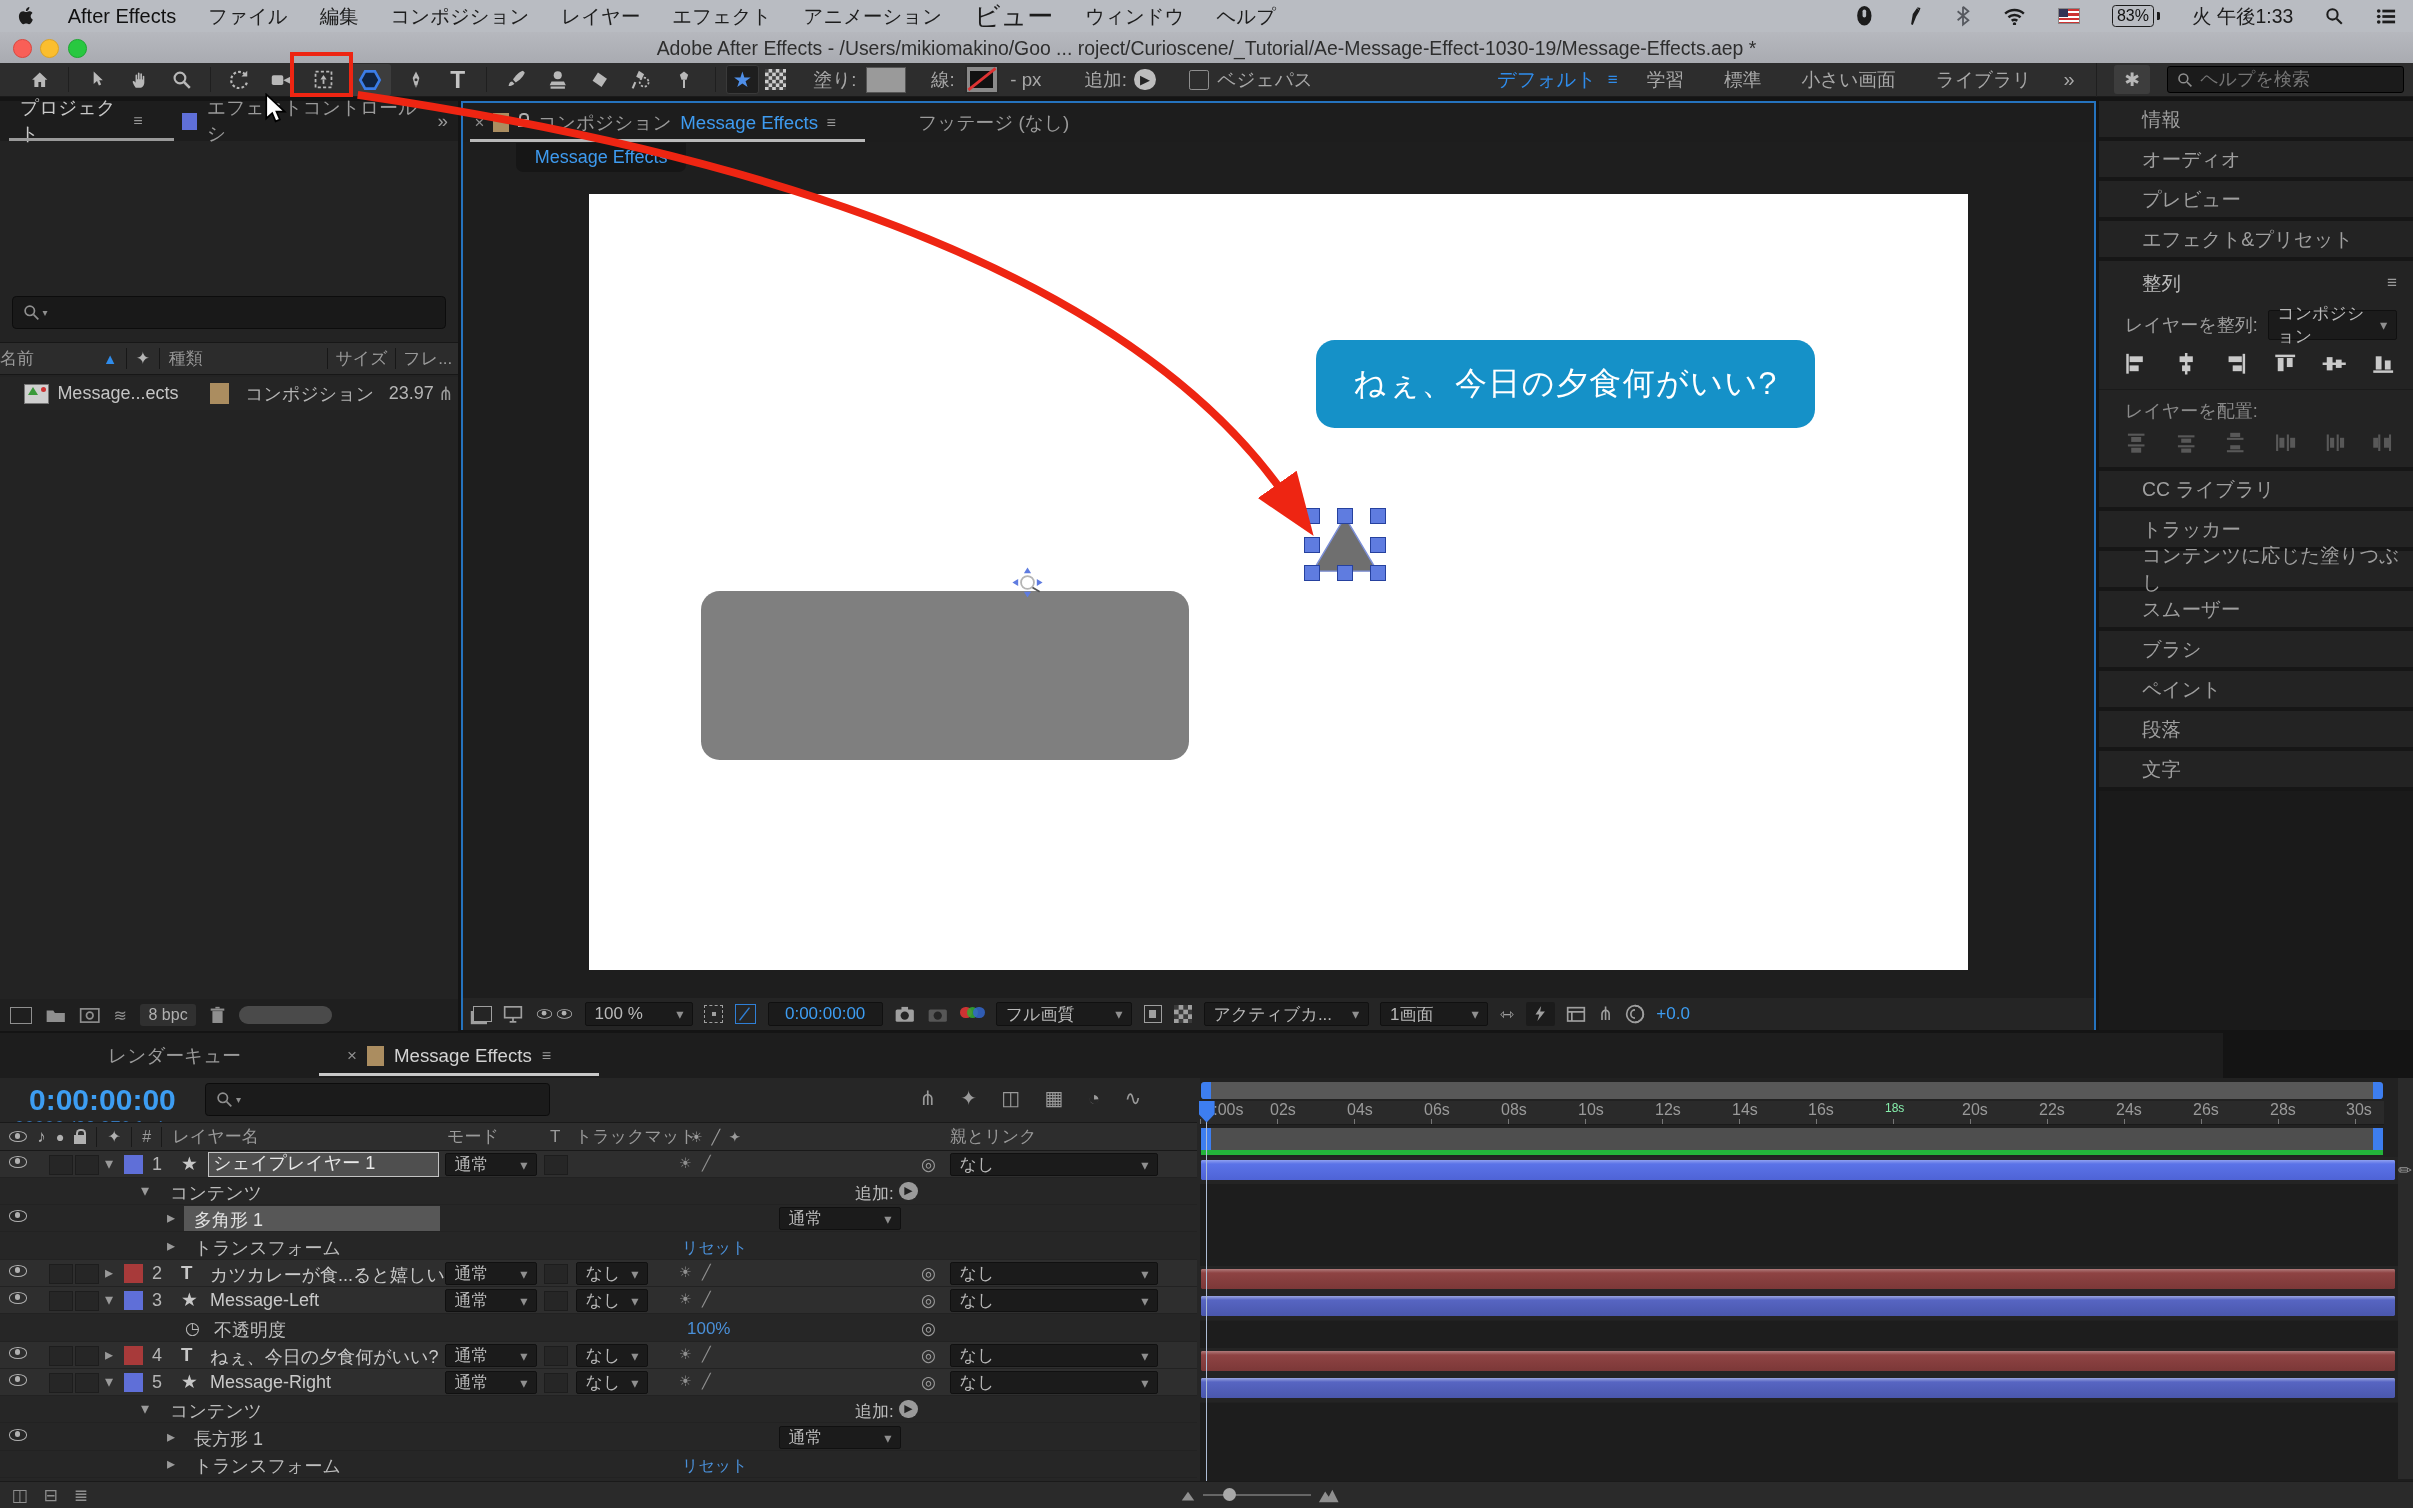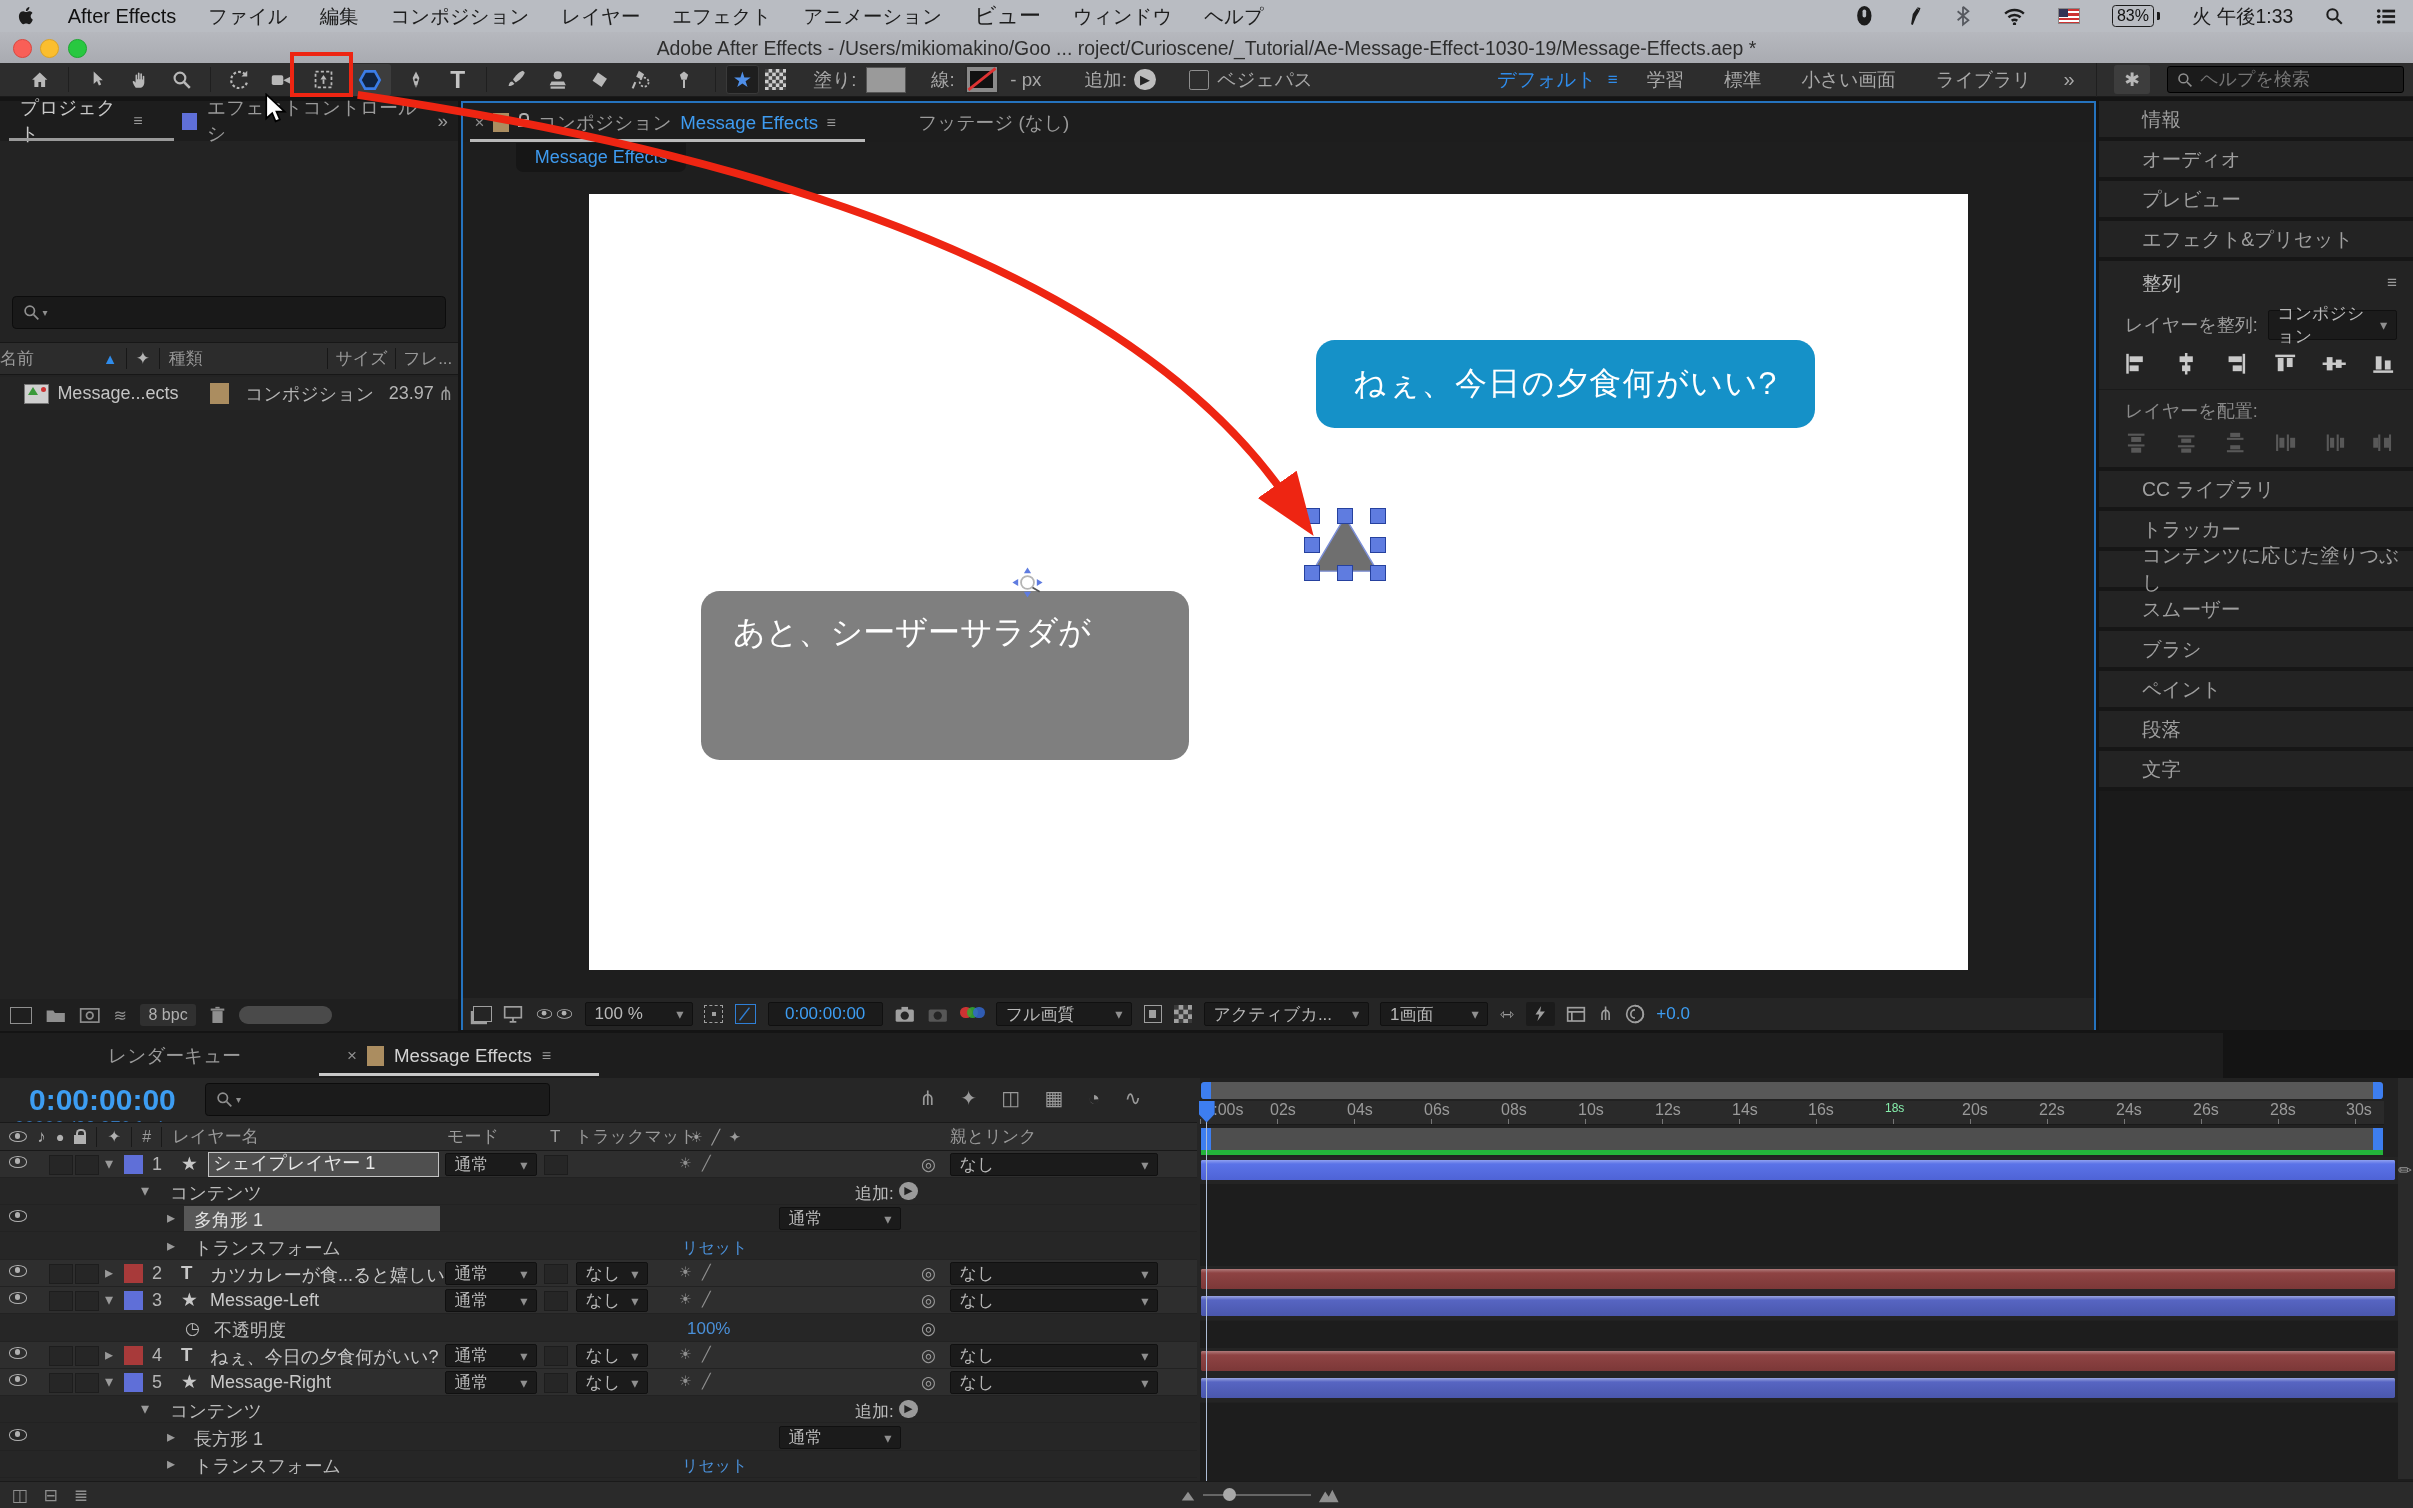--- a/index.html
+++ b/index.html
@@ -51,21 +51,21 @@
         <path d="M14.8 12.6c0-2.4 2-3.6 2.1-3.7-1.1-1.7-2.9-1.9-3.5-1.9-1.5-.2-2.9.9-3.7.9-.8 0-1.9-.9-3.2-.9-1.6 0-3.1 1-4 2.4-1.7 2.9-.4 7.3 1.2 9.7.8 1.2 1.8 2.5 3 2.4 1.2 0 1.7-.8 3.1-.8 1.4 0 1.9.8 3.2.8 1.3 0 2.2-1.2 3-2.4.9-1.4 1.3-2.7 1.3-2.8-.1 0-2.5-1-2.5-3.7zM12.4 5.2c.7-.8 1.1-1.9 1-3-1 0-2.1.7-2.8 1.5-.6.7-1.2 1.8-1 2.9 1.1.1 2.2-.6 2.8-1.4z" fill="#1c1c1c"></path>
       </svg>
   </span>
   <span style="font-weight:normal;font-size:20px;color:#111">After Effects</span>
   <span style="font-size:19.4px;color:#1c1c1c">ファイル</span>
   <span style="font-size:19.4px;color:#1c1c1c">編集</span>
   <span style="font-size:19.4px;color:#1c1c1c">コンポジション</span>
   <span style="font-size:19.4px;color:#1c1c1c">レイヤー</span>
   <span style="font-size:19.4px;color:#1c1c1c">エフェクト</span>
   <span style="font-size:19.4px;color:#1c1c1c">アニメーション</span>
-  <span style="font-size:22px;color:#1c1c1c">ビュー</span>
+  <span style="font-size:26px;color:#1c1c1c">ビュー</span>
   <span style="font-size:19.4px;color:#1c1c1c">ウィンドウ</span>
   <span style="font-size:19.4px;color:#1c1c1c">ヘルプ</span>
   <span style="flex:1"></span>
   <span>
       <svg width="18.7" height="21.5" viewBox="0 0 20 24">
         <ellipse cx="10" cy="12" rx="8" ry="11" fill="#1c1c1c"></ellipse>
         <rect x="8" y="5" width="4" height="9" rx="2" fill="#b9bcc2"></rect>
       </svg>
     </span>
   <span>
@@ -335,21 +335,20 @@
 
   <div class="p flex" style="left:53px;top:40px;height:29px;padding:0 18.7px;background:#161616;border-radius:0 0 7.2px 7.2px">
     <span style="color:#3e9bf0;font-size:18px">Message Effects</span>
   </div>
 
   <div class="p" style="left:126px;top:91px;width:1379px;height:776px;background:#ffffff">
     <div class="p flex" style="left:727px;top:146px;width:499px;height:88px;background:#1591c8;border-radius:18.7px;justify-content:center">
       <span style="color:#fff;font-size:32px;letter-spacing:1.4px">ねぇ、今日の夕食何がいい?</span>
     </div>
     <div class="p" style="left:112px;top:397px;width:488px;height:169px;background:#7f7f7f;border-radius:18.7px;padding:18.7px 0 0 32px">
-      <div style="color:#fff;font-size:32px;line-height:45px">あと、シーザーサラダが</div>
     </div>
 
     <div class="p" style="left:715px;top:314px;width:82px;height:72px">
       <svg class="p" style="left:5.7px;top:5.7px" width="70" height="60" viewBox="0 0 98 84">
           <polygon points="49,4 94,80 4,80" fill="#6f6f6f" stroke="#7c8fd8" stroke-width="2"></polygon>
         </svg>
       <span class="p" style="left:0;top:0;width:16px;height:16px;background:#5f7ce0;border:0.7px solid #26419e"></span>
       <span class="p" style="left:33px;top:0;width:16px;height:16px;background:#5f7ce0;border:0.7px solid #26419e"></span>
       <span class="p" style="left:66px;top:0;width:16px;height:16px;background:#5f7ce0;border:0.7px solid #26419e"></span>
       <span class="p" style="left:0;top:29px;width:16px;height:16px;background:#5f7ce0;border:0.7px solid #26419e"></span>

